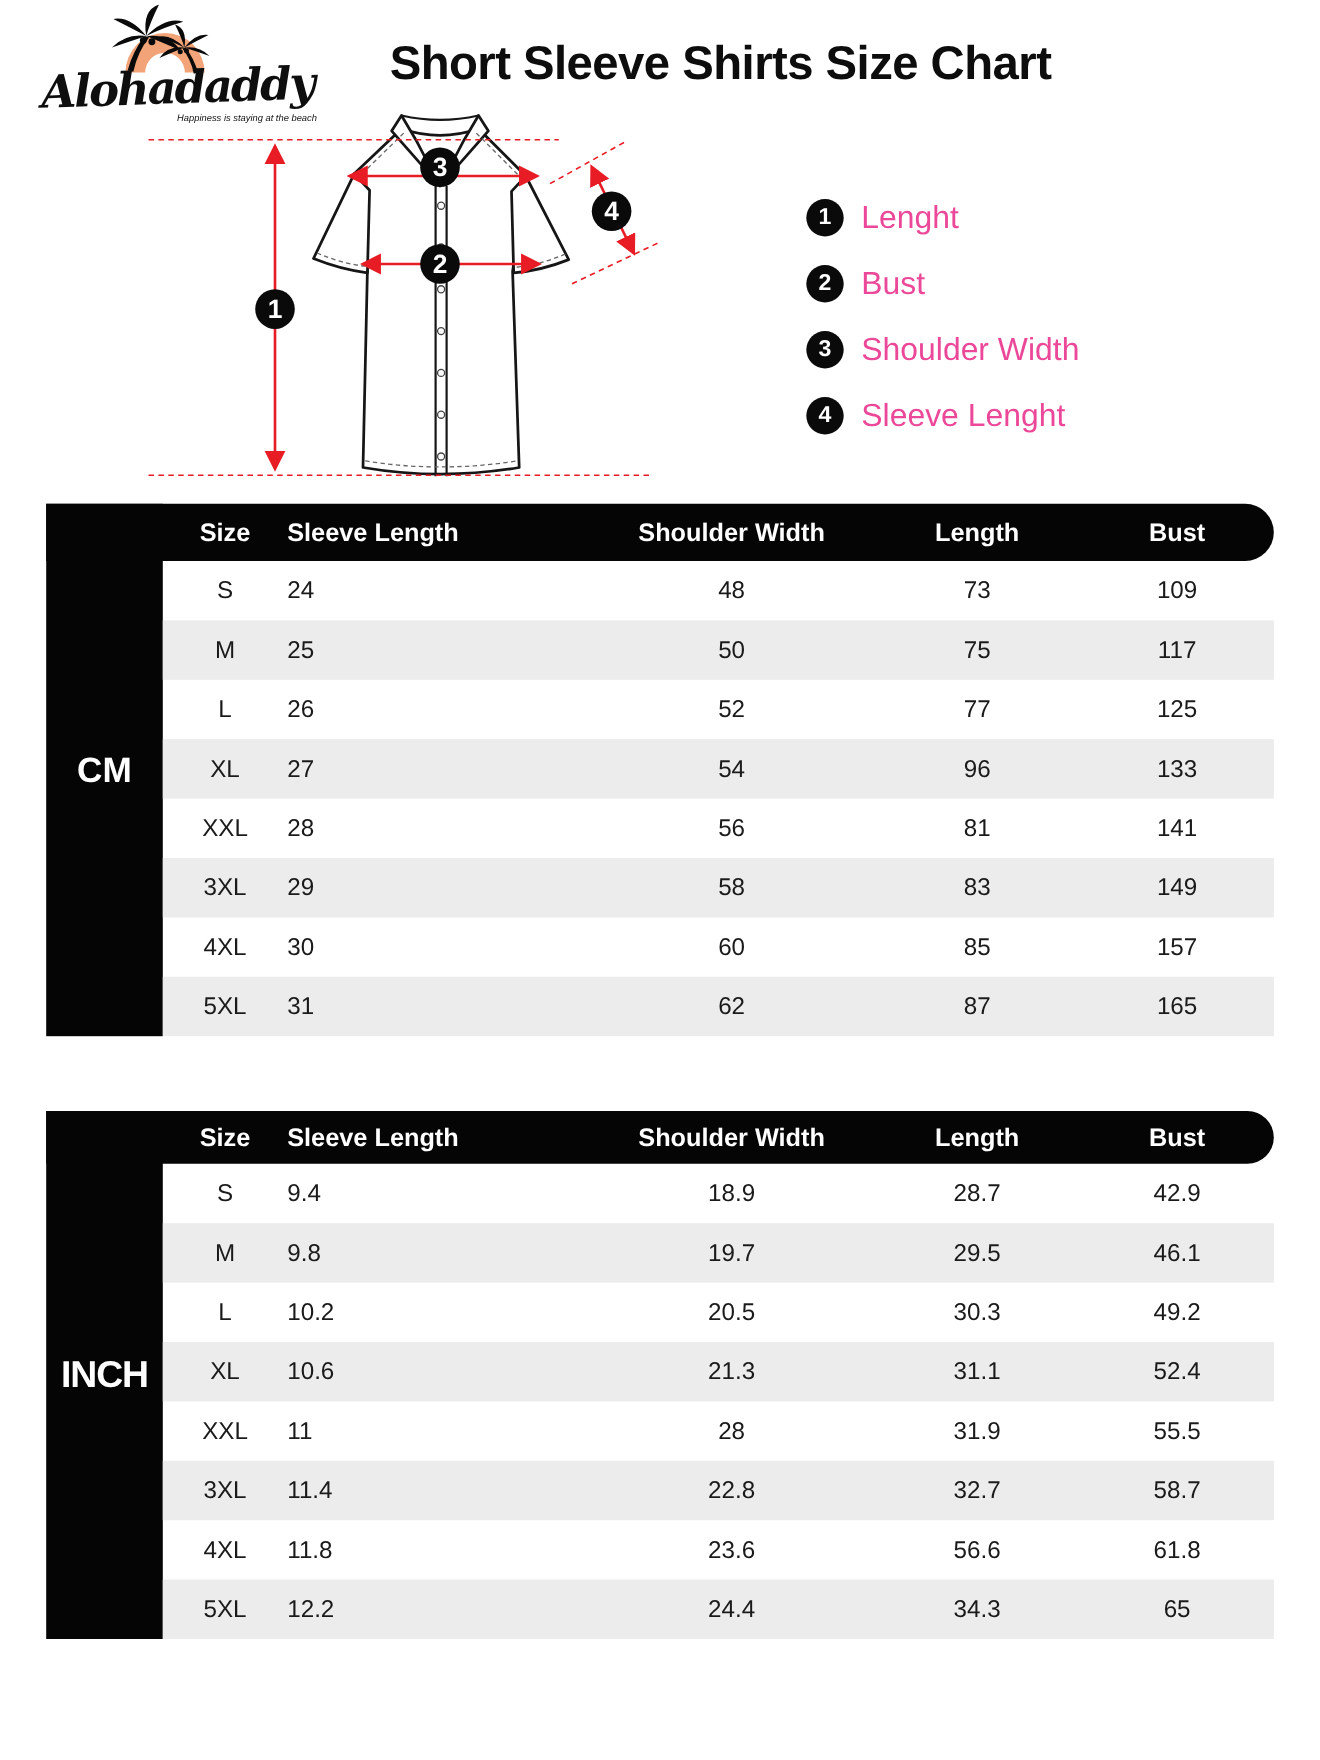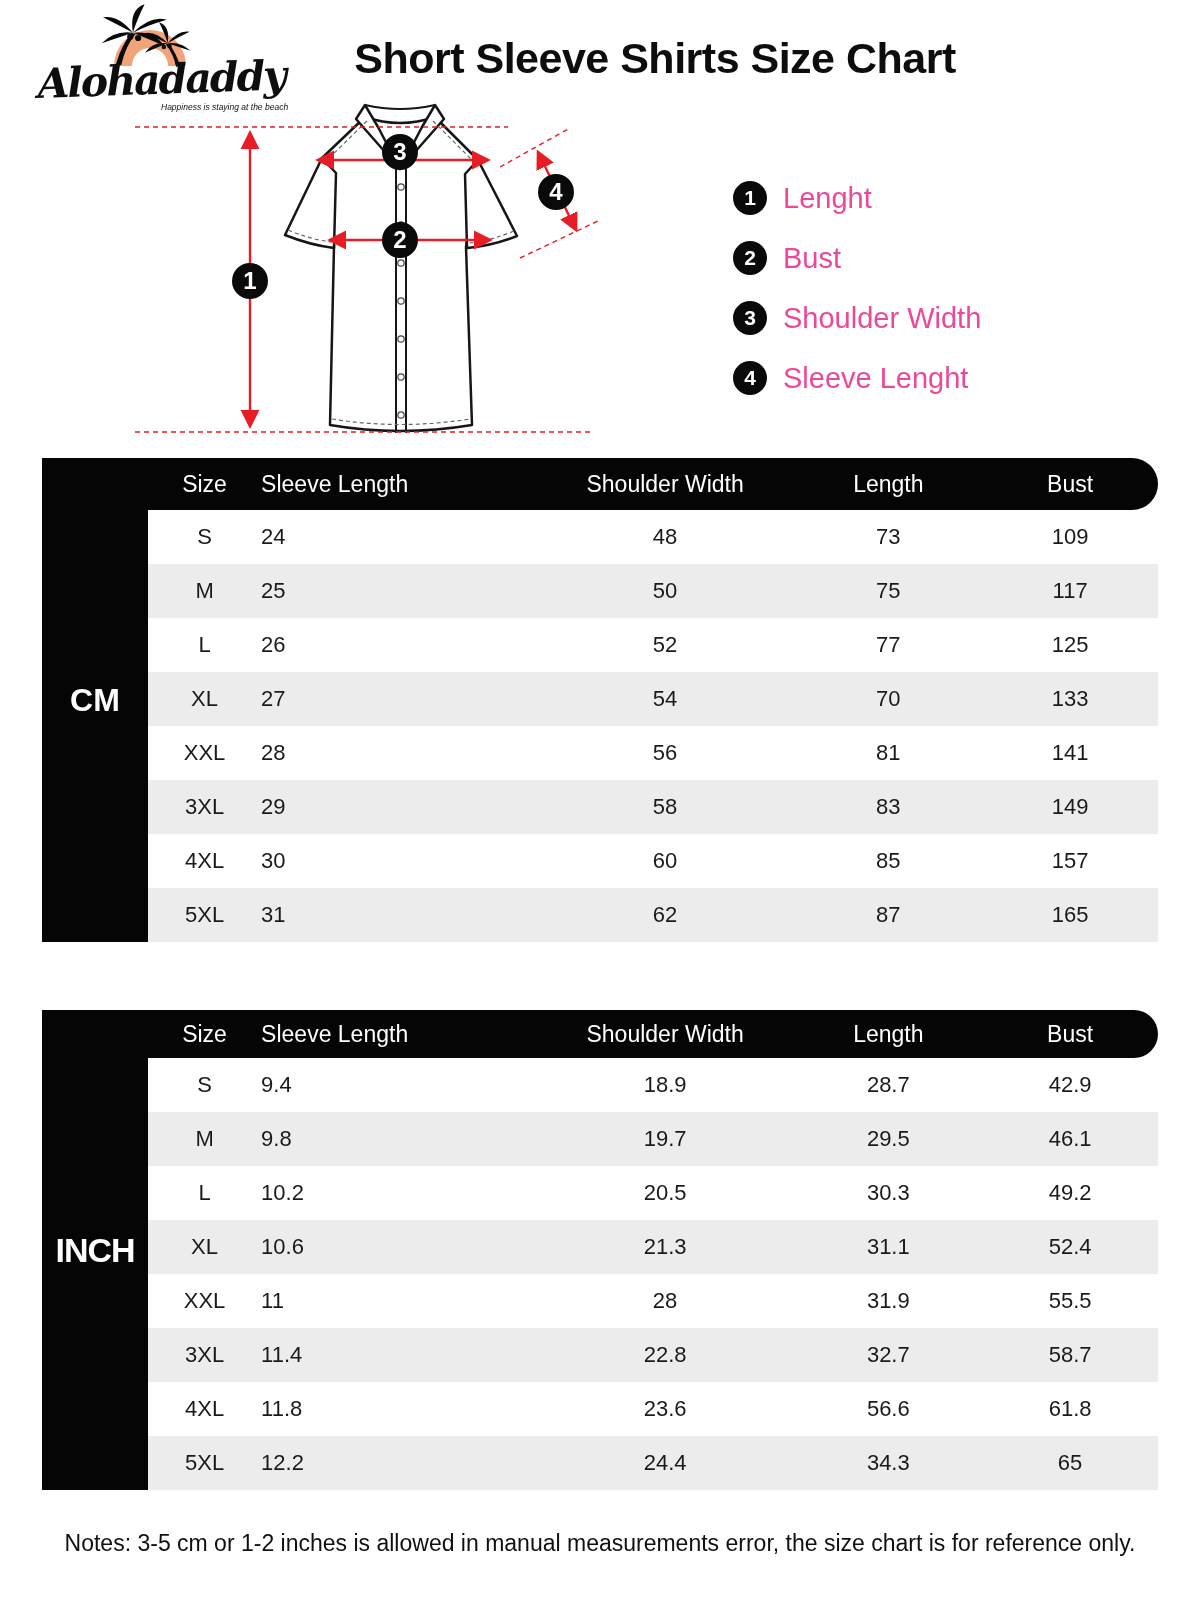--- a/index.html
+++ b/index.html
@@ -34,21 +34,21 @@
   
   .size-table{position:absolute;left:42px;width:1116px;}
   .size-table.cm{top:458px;height:484px;}
   .size-table.inch{top:1010px;height:480px;}
   .side{position:absolute;left:0;top:0;bottom:0;width:106px;background:#050505;
         display:flex;align-items:center;justify-content:center;}
   .unit{color:#fff;font-weight:bold;}
   .cm .unit{font-size:32px;}
   .inch .unit{font-size:34px;letter-spacing:-1px;text-align:center;}
   .thead{position:absolute;left:0;top:0;right:0;background:#050505;display:flex;
-         align-items:center;color:#fff;font-weight:normal;font-size:23px;
+         align-items:center;color:#fff;font-weight:bold;font-size:23px;
          padding-left:106px;box-sizing:border-box;border-radius:0 27px 27px 0;}
   .cm .thead{height:52px;}
   .inch .thead{height:48px;}
   .tbody{position:absolute;left:106px;right:0;bottom:0;display:flex;flex-direction:column;}
   .cm .tbody{top:52px;}
   .inch .tbody{top:48px;}
   .trow{flex:1;display:flex;align-items:center;font-size:22px;color:#1a1a1a;}
   .tbody .trow:nth-of-type(even){background:#ececec;}
   .c1{width:11.2%;text-align:center;}
   .c2{width:27.2%;text-align:left;}
@@ -203,21 +203,21 @@
           <div class="c2">26</div>
           <div class="c3">52</div>
           <div class="c4">77</div>
           <div class="c5">125</div>
         </div>
 
         <div class="trow">
           <div class="c1">XL</div>
           <div class="c2">27</div>
           <div class="c3">54</div>
-          <div class="c4">70</div>
+          <div class="c4">96</div>
           <div class="c5">133</div>
         </div>
 
         <div class="trow">
           <div class="c1">XXL</div>
           <div class="c2">28</div>
           <div class="c3">56</div>
           <div class="c4">81</div>
           <div class="c5">141</div>
         </div>
@@ -320,15 +320,14 @@
         <div class="trow">
           <div class="c1">5XL</div>
           <div class="c2">12.2</div>
           <div class="c3">24.4</div>
           <div class="c4">34.3</div>
           <div class="c5">65</div>
         </div>
       </div>
   </section>
 
-  <p class="note">Notes: 3-5 cm or 1-2 inches is allowed in manual measurements error, the size chart is for reference only.</p>
 
 </div>
 
 </body></html>

